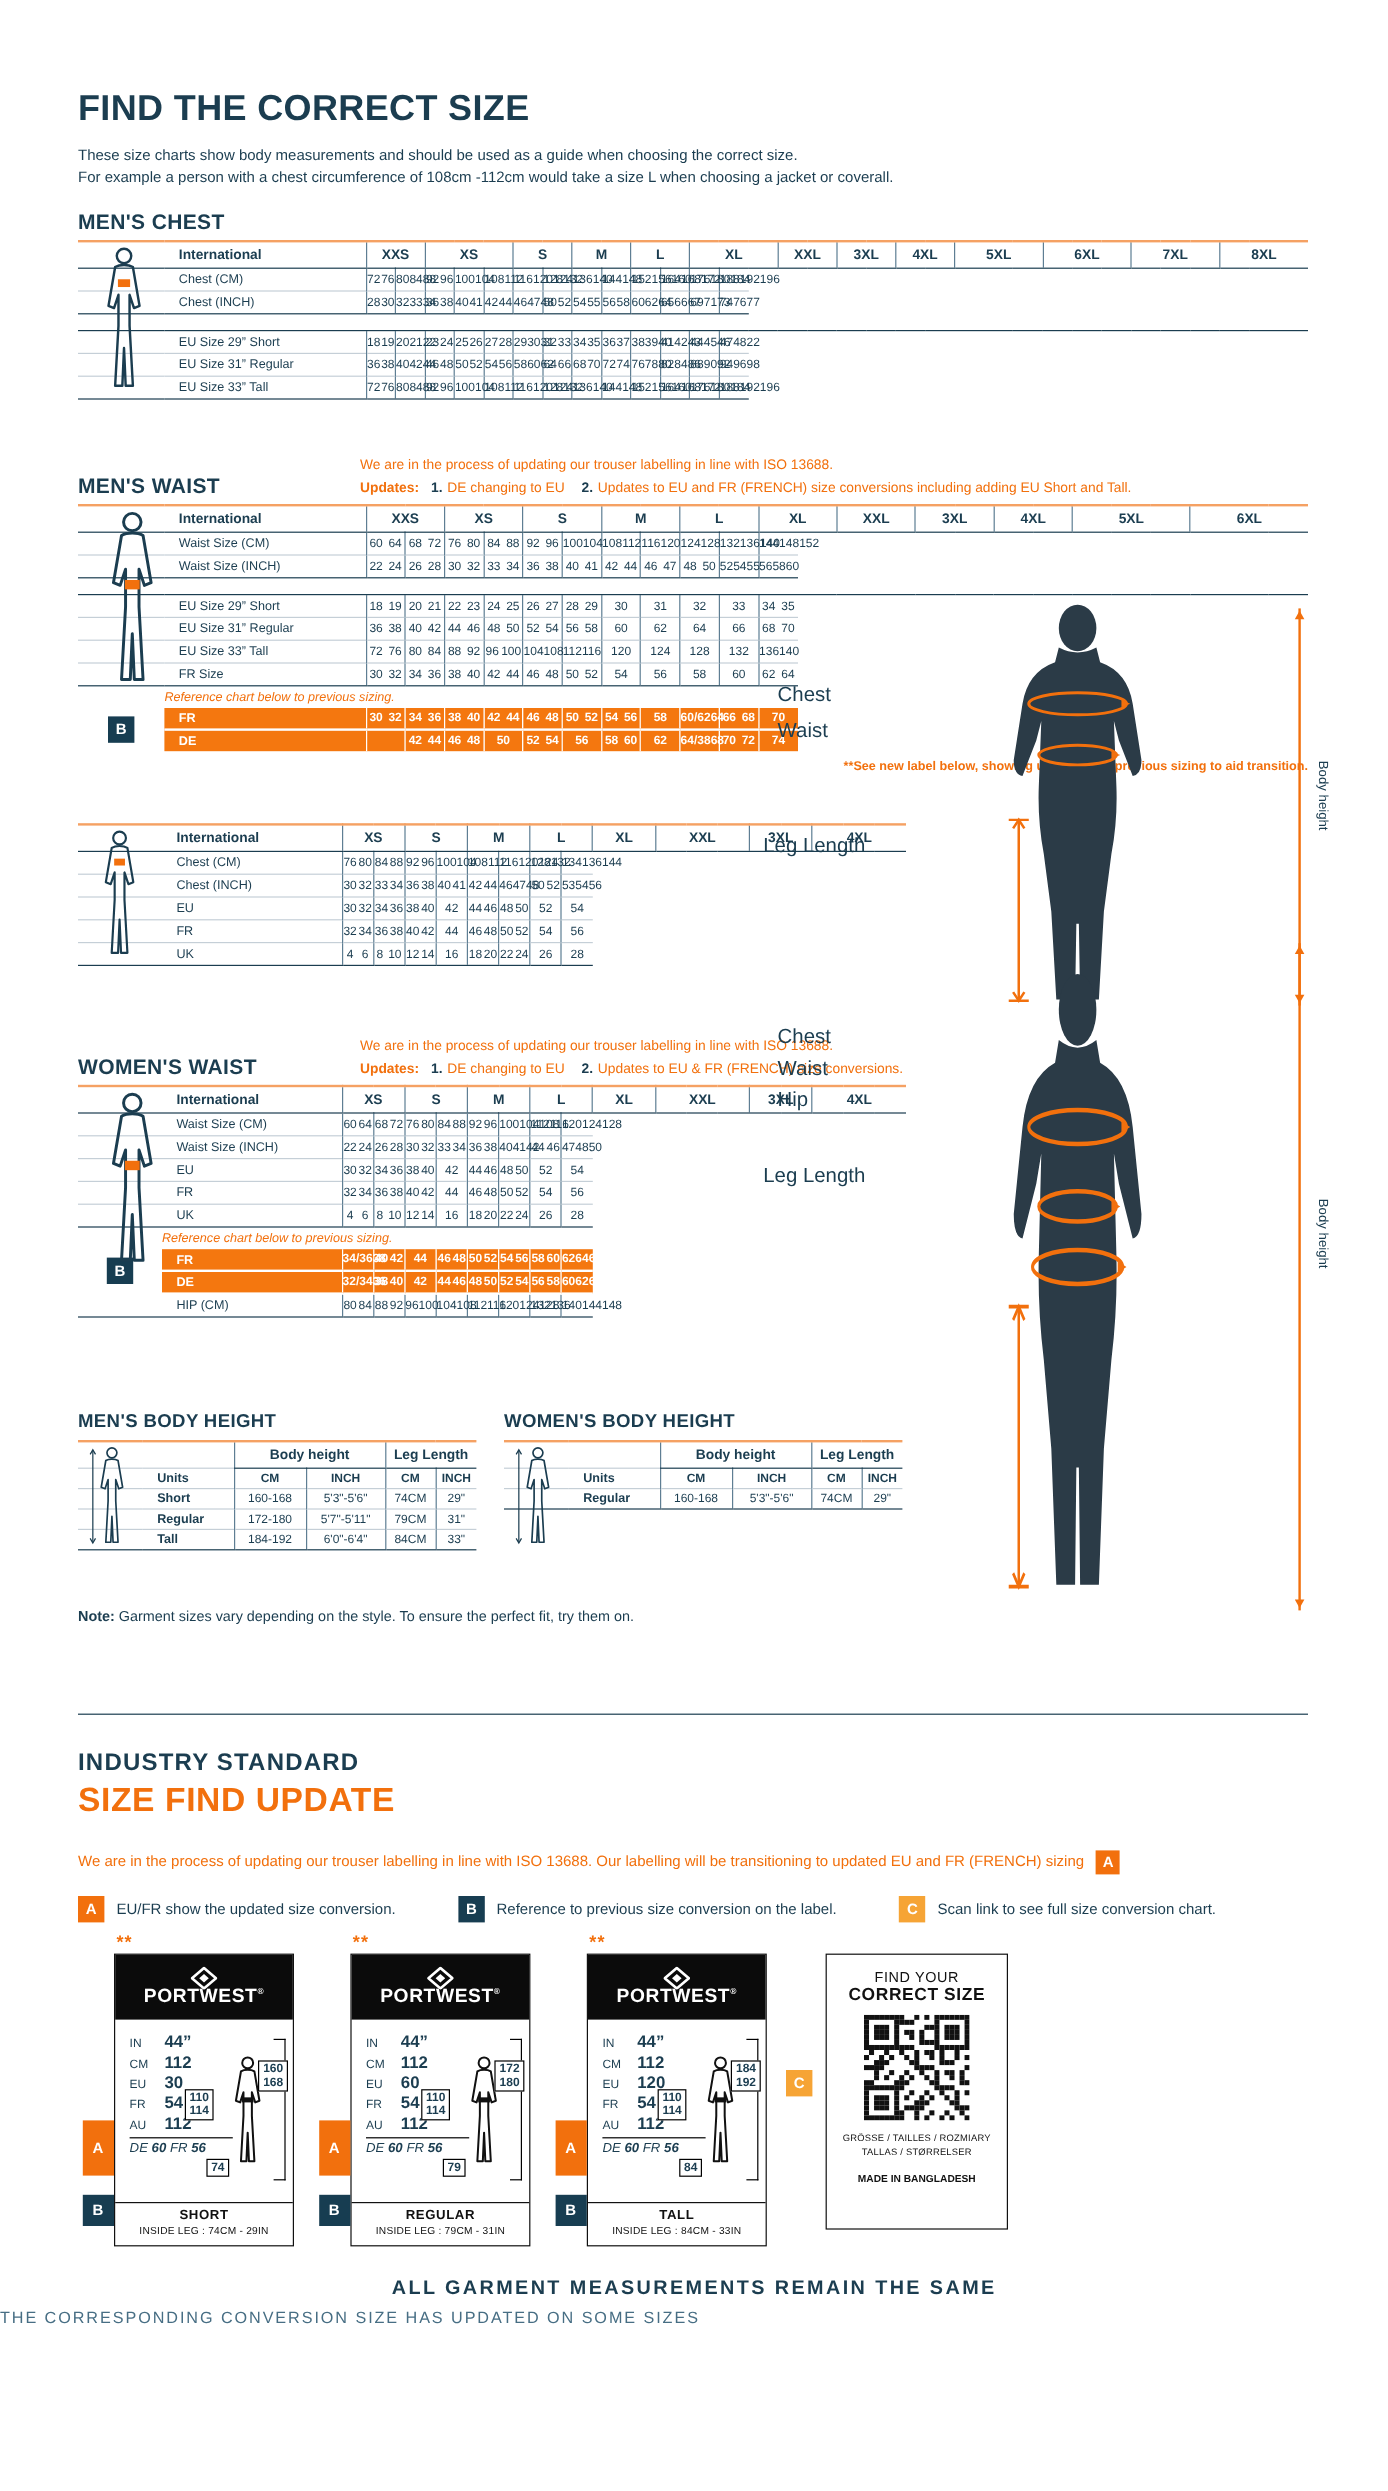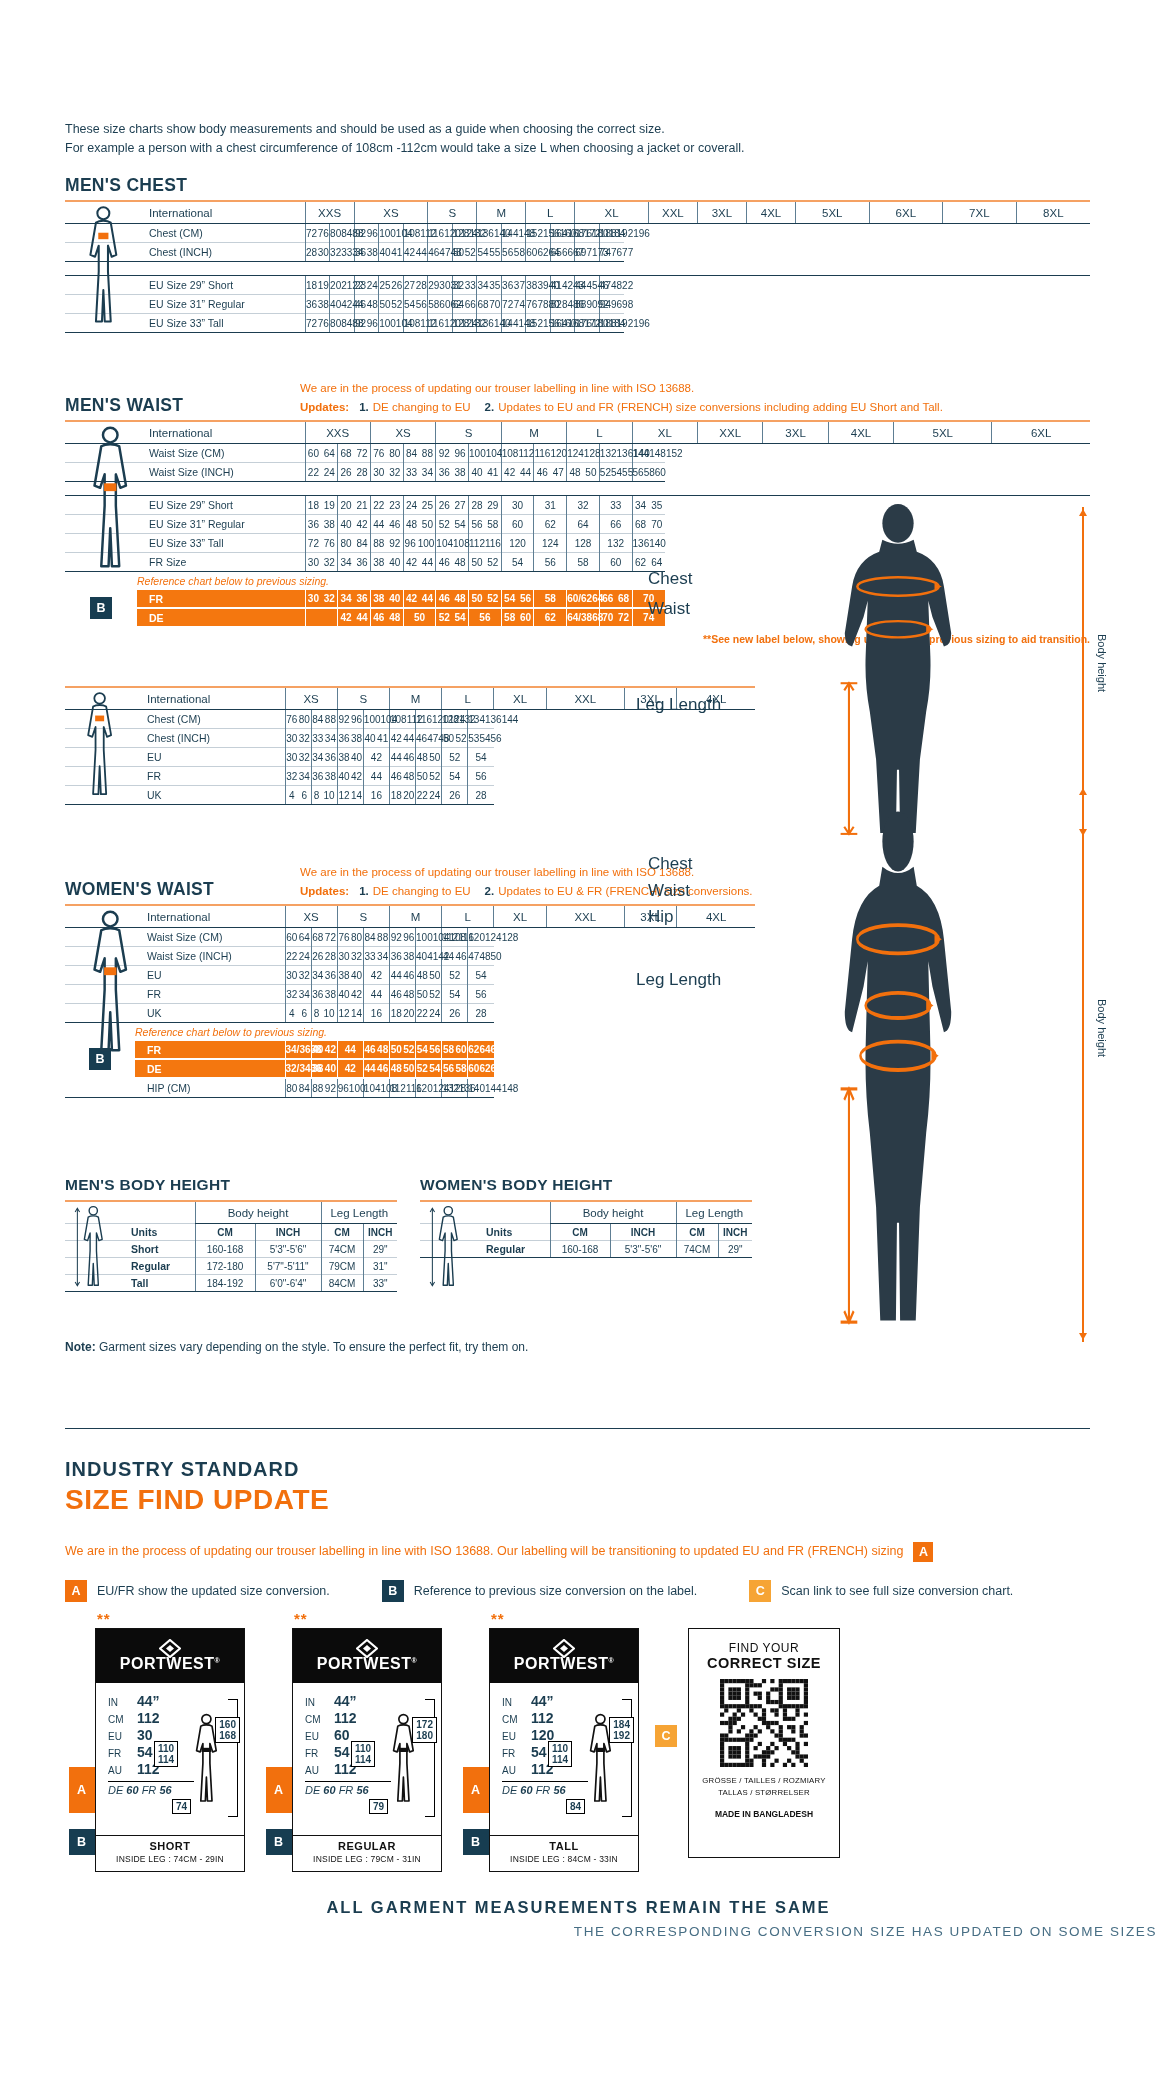--- a/index.html
+++ b/index.html
@@ -15,21 +15,21 @@
   .sec-title.small{position:static;font-size:15.5px}
   .tnotes{position:absolute;left:235px;bottom:0;font-size:11.5px;line-height:1.7;color:#F2700D;white-space:nowrap}
   .ob{font-weight:700;margin-right:10px}
   .nb{font-weight:700;color:#1B3D50;margin-right:4px}
   .ot{margin-right:14px}
   
   .touter{position:relative;margin-top:2px}
   .tbl-fig{position:absolute;left:6px;top:5px}
   table.sz{border-collapse:collapse;table-layout:fixed;width:100%;border-top:2.5px solid #F5A163}
   .sz td,.sz th{padding:0;font-size:10px;height:18px;text-align:center;color:#1B3D50;font-weight:400;overflow:visible}
-  .sz tr.hdr td,.sz tr.hdr th{height:21px;border-bottom:1px solid #1B3D50;font-size:11.5px;font-weight:400}
+  .sz tr.hdr td,.sz tr.hdr th{height:21px;border-bottom:1px solid #1B3D50;font-size:11.5px;font-weight:700}
   .sz .lbl{text-align:left;padding-left:12px;font-size:10.5px;white-space:nowrap}
   .sz .hl{font-weight:400}
   .sz .cs{border-left:1px solid #5E7E93}
   .sz tr.ls td{border-top:1px solid #C5CFD7}
   .sz tr.nb td{border-bottom:1.4px solid #1B3D50}
   .sz tr.gap td{height:13px;border-bottom:1.3px solid #1B3D50}
   .vals{display:flex;justify-content:space-around;align-items:center}
   .sz tr.ref td{height:18px}
   .refc{color:#F2700D!important;font-style:italic;text-align:left!important;font-size:10.5px!important}
   .sz .olbl{background:#F4770F;color:#fff;font-weight:700;text-align:left;padding-left:12px;font-size:10.5px}
@@ -88,26 +88,27 @@
   .card-cap{border-top:1.2px solid #111;text-align:center;padding:4px 2px 7px}
   .cap-name{font-weight:700;font-size:11px;letter-spacing:.5px;color:#111}
   .cap-leg{font-size:8.5px;margin-top:2px;letter-spacing:.2px;color:#111}
   .qrcard{position:absolute;left:593px;top:24px;width:152px;height:230px;border:1.2px solid #111;background:#fff;text-align:center;padding-top:12px;box-sizing:border-box}
   .find1{font-size:12px;letter-spacing:.5px;color:#111}
   .find2{font-weight:800;font-size:14.5px;letter-spacing:.5px;color:#111}
   .langs{font-size:7.8px;font-weight:400;letter-spacing:.2px;line-height:1.6;margin-top:4px;color:#111}
   .made{font-size:8.5px;font-weight:800;margin-top:9px;color:#111}
   .qrC{position:absolute;left:-34px;top:96px}
   .footer1{font-weight:800;font-size:16.5px;letter-spacing:2px;text-align:center;color:#1B3D50}
-  .footer2{font-size:13.5px;letter-spacing:1.6px;text-align:right;color:#476E84;font-weight:400}
+  .footer2{font-size:13.5px;letter-spacing:1.6px;text-align:left;color:#476E84;font-weight:400}
 </style>
 </head>
 <body>
 
 <div class="pg">
+  <h1 class="abs main-title" style="left:65px;top:74px">FIND THE CORRECT SIZE</h1>
   <div class="abs intro" style="left:65px;top:120px">
     <div>These size charts show body measurements and should be used as a guide when choosing the correct size.</div>
     <div>For example a person with a chest circumference of 108cm -112cm would take a size L when choosing a jacket or coverall.</div>
   </div>
 
   <div id="t-mens-chest" class="abs" style="left:65px;top:172px;width:1025px">
       <div class="sec-head">
         <div class="sec-title">MEN'S CHEST</div>
       </div>
       <div class="touter">

